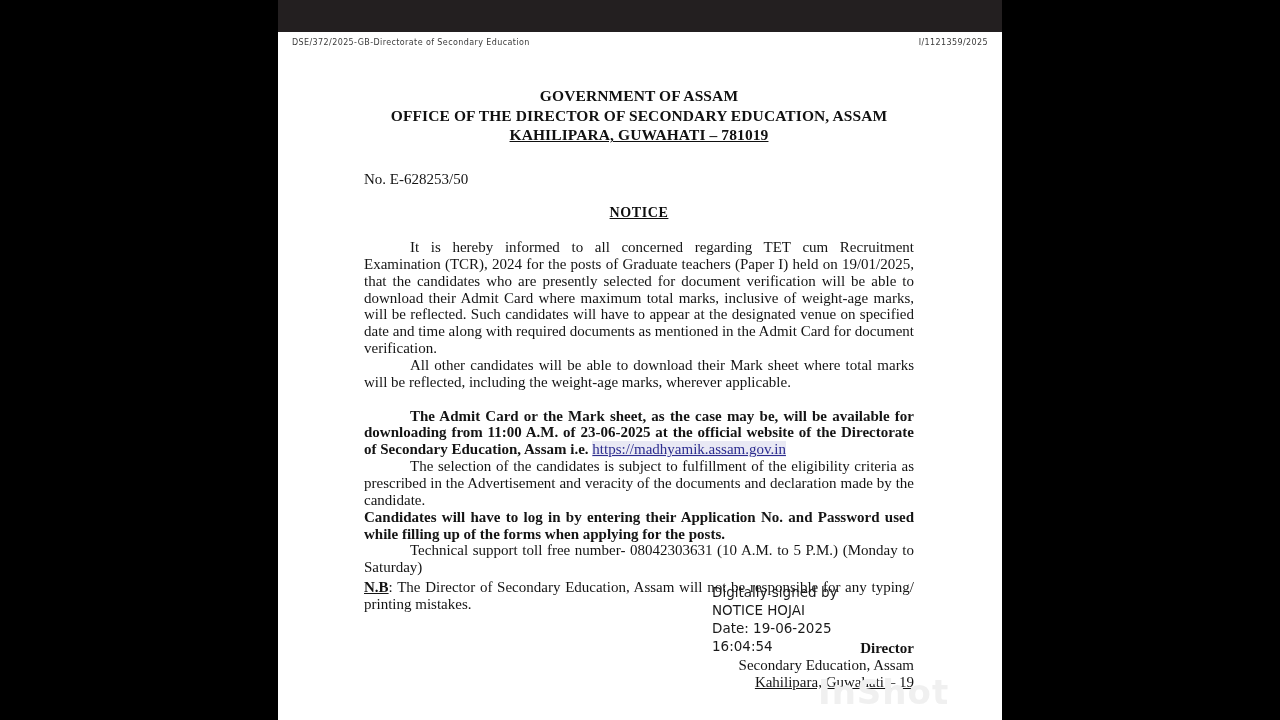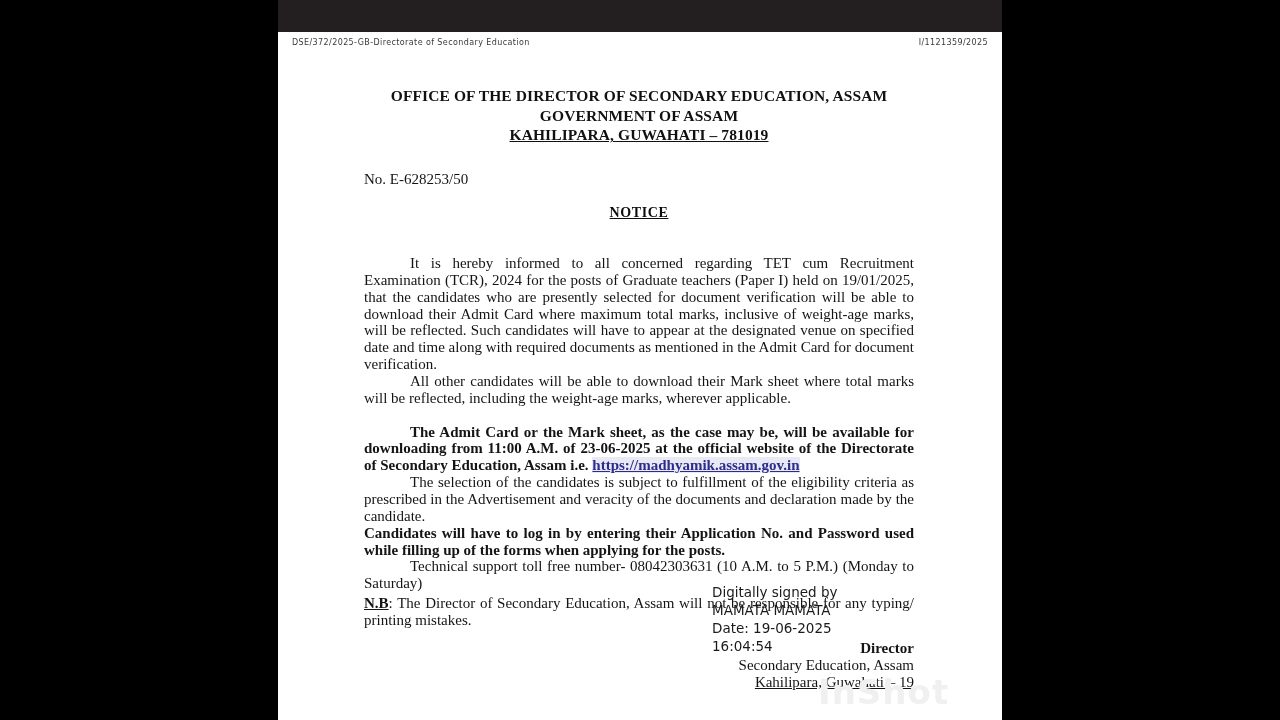--- a/index.html
+++ b/index.html
@@ -113,28 +113,28 @@
     margin: 0;
     font-size: 15px;
     line-height: 16.85px;
     text-align: justify;
     text-justify: inter-word;
     color: #141414;
     hyphens: none;
   }
   p.indent { text-indent: 46px; }
   p.gap-top { margin-top: 17px; }
-  p.first-para { margin-top: 34px; }
+  p.first-para { margin-top: 18px; }
   p.bold { font-weight: bold; }
 
   a.doc-link, .doc-link {
     color: #2c2c8e;
     text-decoration: underline;
     background: #e9e9f4;
-    font-weight: bold;
+    font-weight: normal;
   }
 
   .nb-block {
     margin-top: 3px;
     font-size: 15px;
     line-height: 16.85px;
     text-align: justify;
     color: #141414;
   }
   .nb-label {
@@ -199,22 +199,22 @@
   <div class="page">
 
     <div class="doc-header">
       <span class="left">DSE/372/2025-GB-Directorate of Secondary Education</span>
       <span class="right">I/1121359/2025</span>
     </div>
 
     <div class="body-area">
 
       <div class="org-block">
+        <div>GOVERNMENT OF ASSAM</div>
         <div>OFFICE OF THE DIRECTOR OF SECONDARY EDUCATION, ASSAM</div>
-        <div>GOVERNMENT OF ASSAM</div>
         <div class="u">KAHILIPARA, GUWAHATI – 781019</div>
       </div>
 
       <div class="file-no">No. E-628253/50</div>
 
       <div class="notice-title">NOTICE</div>
 
       <p class="para indent first-para">It is hereby informed to all concerned regarding TET cum Recruitment Examination (TCR), 2024 for the posts of Graduate teachers (Paper I) held on 19/01/2025, that the candidates who are presently selected for document verification will be able to download their Admit Card where maximum total marks, inclusive of weight-age marks, will be reflected. Such candidates will have to appear at the designated venue on specified date and time along with required documents as mentioned in the Admit Card for document verification.</p>
 
       <p class="para indent">All other candidates will be able to download their Mark sheet where total marks will be reflected, including the weight-age marks, wherever applicable.</p>
@@ -232,21 +232,21 @@
 
     <div class="sign-area">
       <div class="sign-serif">
         <div class="d-bold">Director</div>
         <div>Secondary Education, Assam</div>
         <div class="u-line">Kahilipara, Guwahati – 19</div>
       </div>
 
       <div class="sign-stamp">
         <div>Digitally signed by</div>
-        <div>MAMATA MAMATA</div>
+        <div>NOTICE HOJAI</div>
         <div>Date: 19-06-2025</div>
         <div>16:04:54</div>
       </div>
     </div>
 
     <div class="watermark">InShot</div>
 
   </div>
 </div>
 

